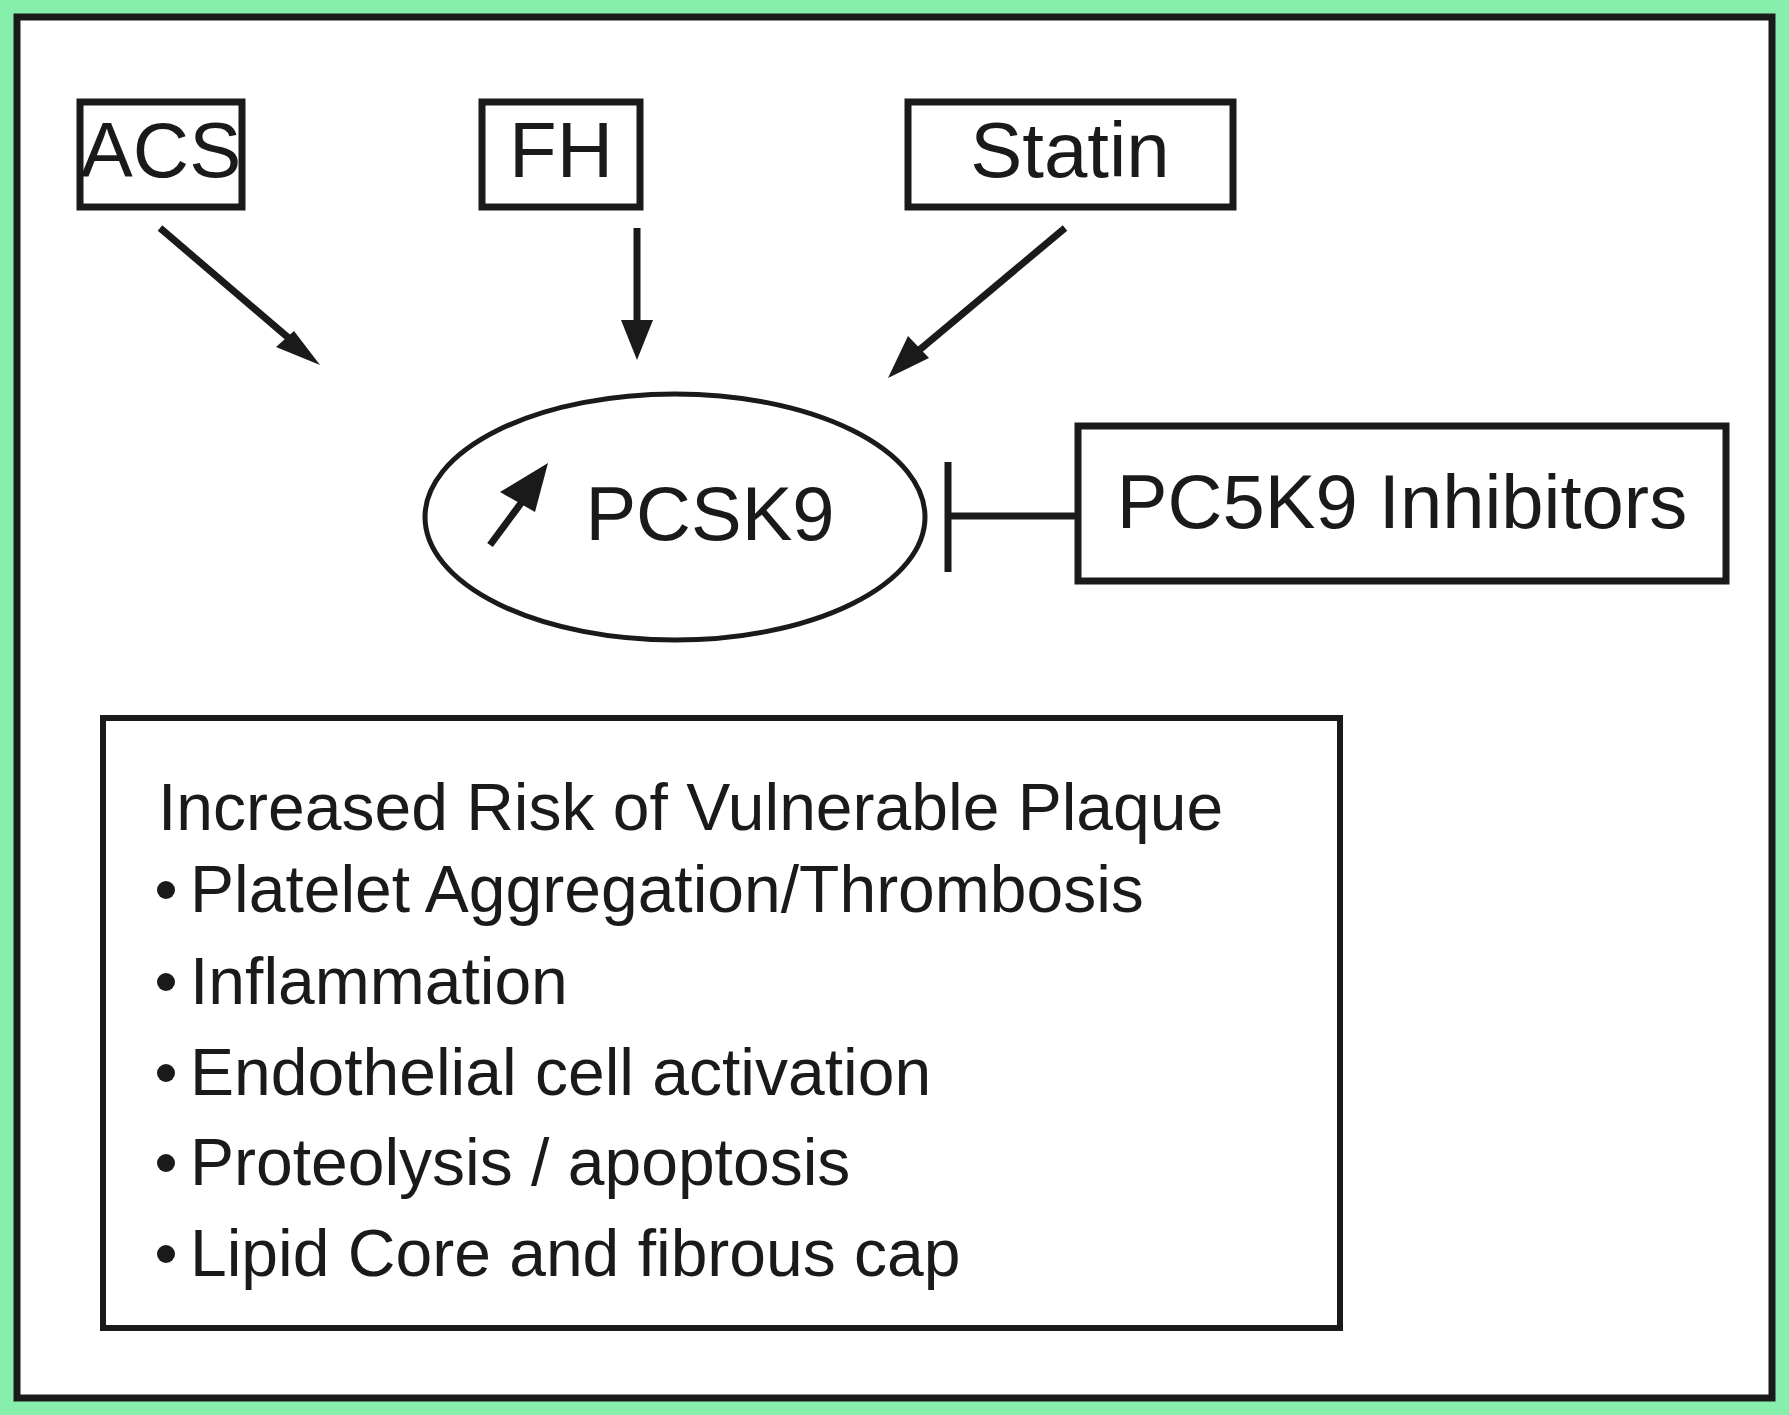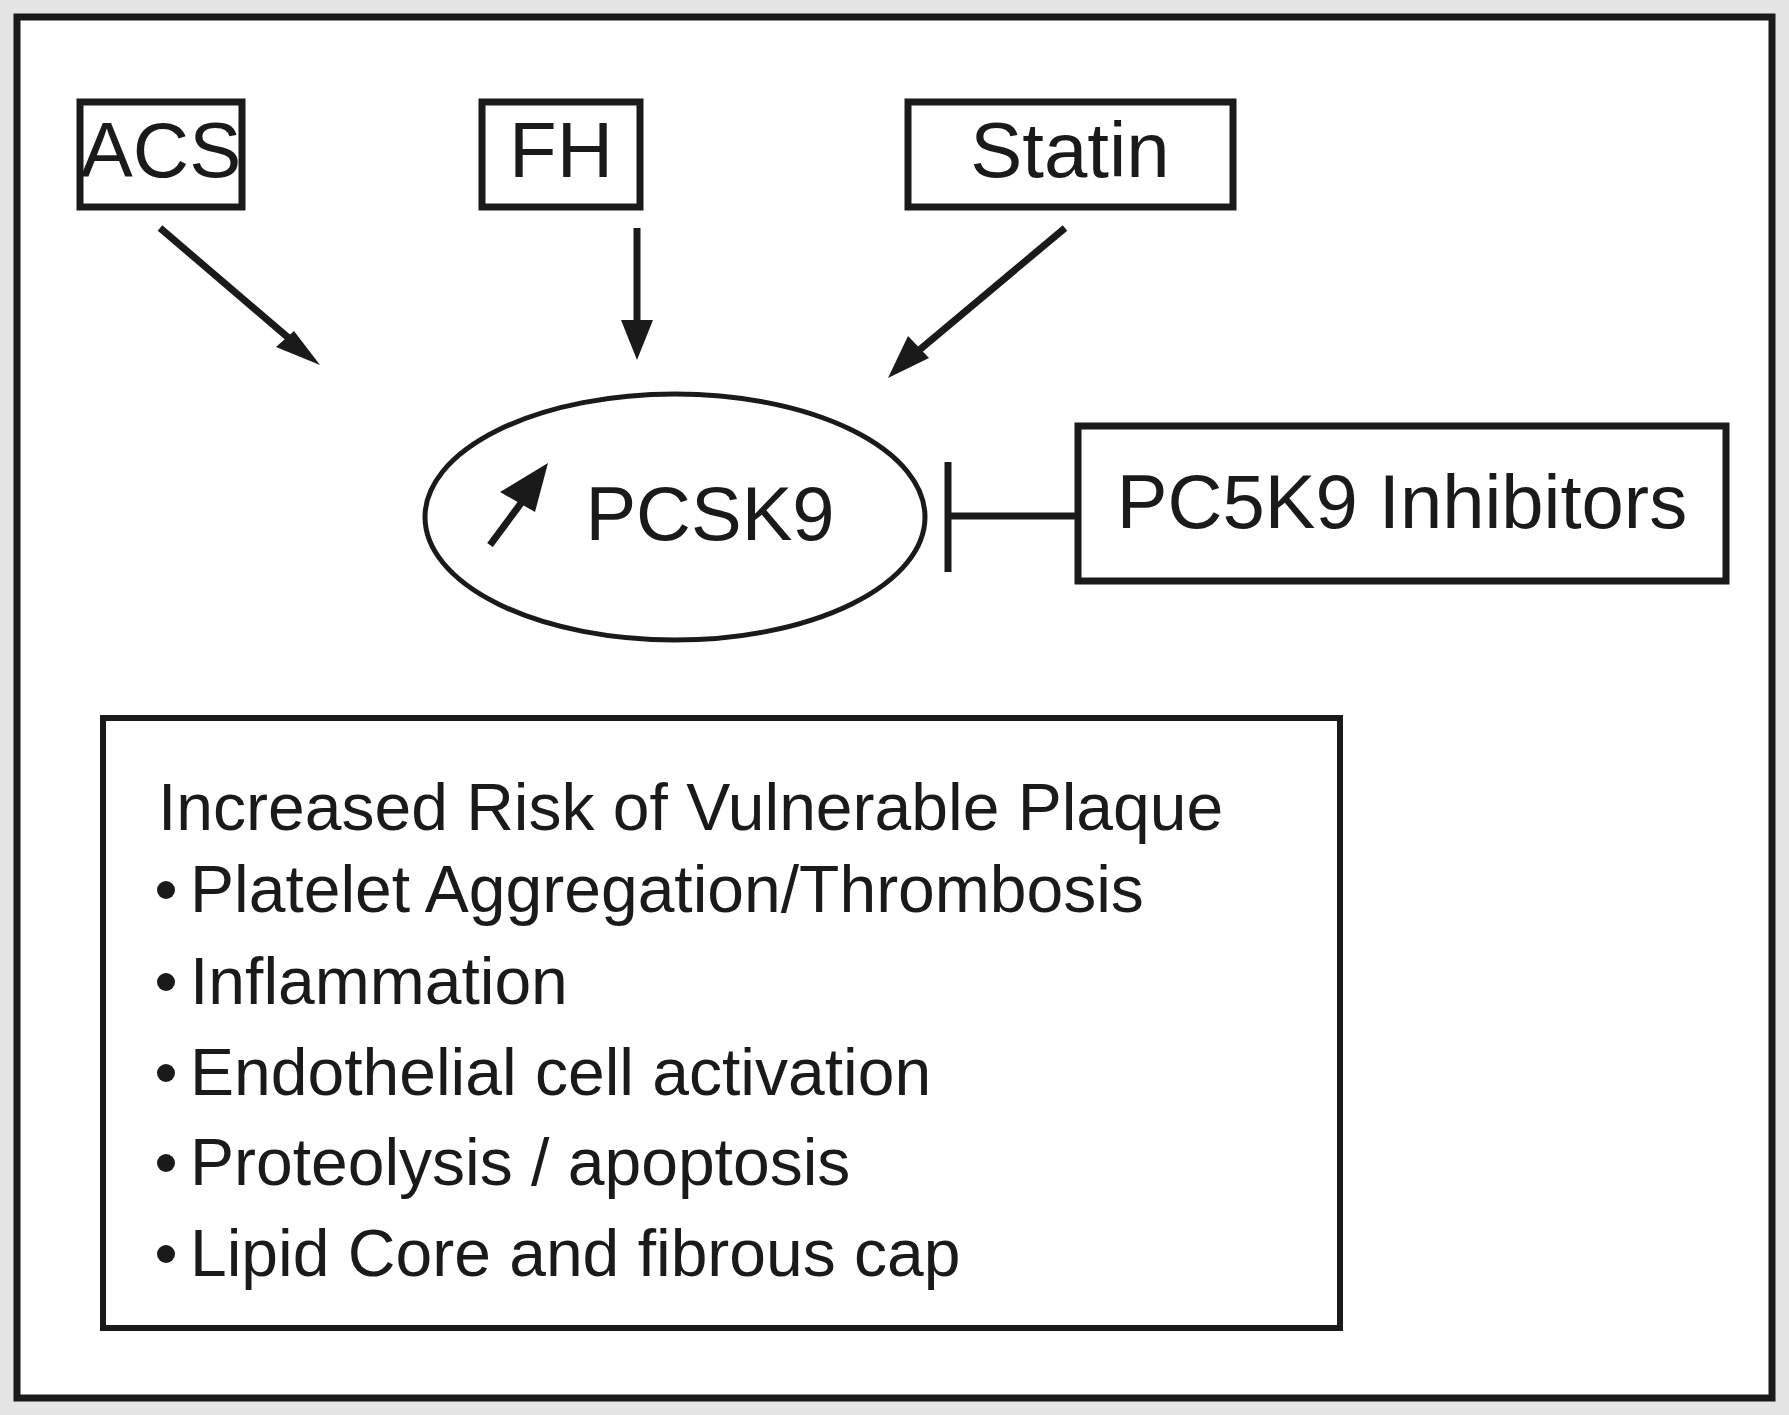--- a/index.html
+++ b/index.html
@@ -11,21 +11,21 @@
   body {
     width: 1789px;
     height: 1415px;
     font-family: "Liberation Sans", sans-serif;
     overflow: hidden;
   }
   #figure-root {
     position: relative;
     width: 1789px;
     height: 1415px;
-    background: #e5e5e5;
+    background: #86efac;
   }
   svg#diagram {
     display: block;
     width: 1789px;
     height: 1415px;
   }
   .node-box {
     fill: #ffffff;
     stroke: #1a1a1a;
     stroke-width: 7;

